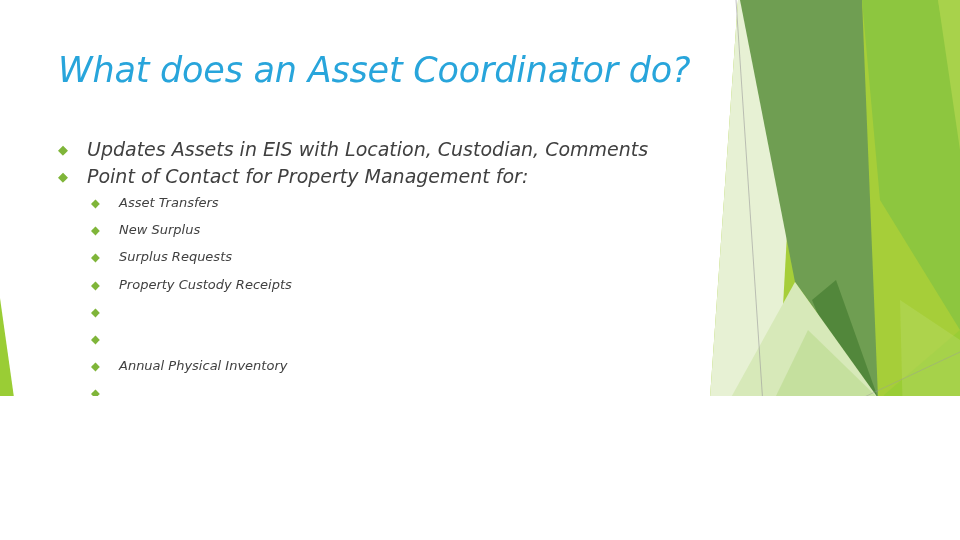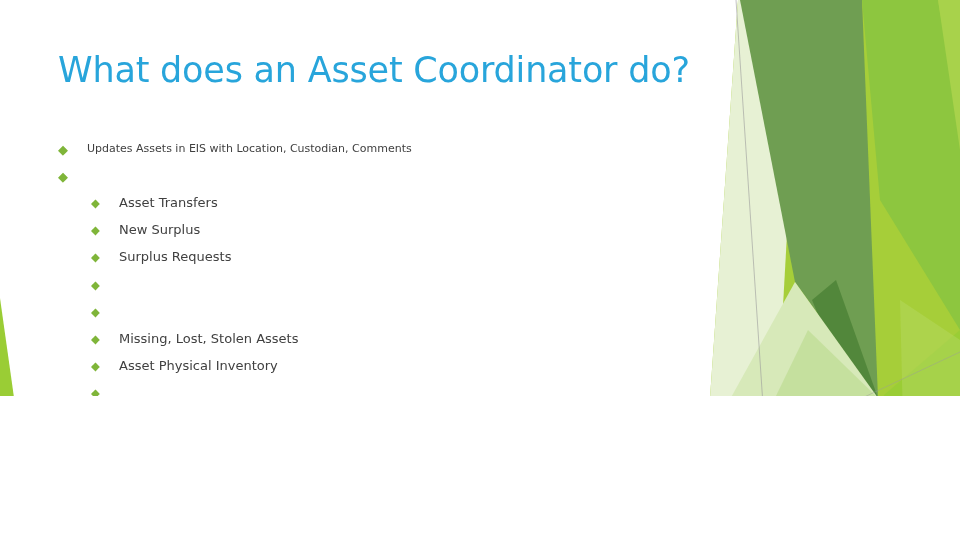--- a/index.html
+++ b/index.html
@@ -10,20 +10,21 @@
   }
   body {
     font-family: "DejaVu Sans", sans-serif;
   }
   #slide {
     position: relative;
     width: 960px;
     height: 396px;
     background: #ffffff;
     overflow: hidden;
+    font-style: italic;
   }
   
   #bg-art {
     position: absolute;
     inset: 0;
     width: 960px;
     height: 540px;
     pointer-events: none;
   }
   
@@ -78,21 +79,21 @@
     padding-top: 6px;
   }
   .btext {
     flex: 0 1 auto;
     color: #404040;
     font-family: "DejaVu Sans", sans-serif;
     font-weight: 400;
     white-space: nowrap;
   }
   .lvl1 .btext {
-    font-size: 11px;
+    font-size: 19px;
     line-height: 22px;
   }
   .lvl2 .btext {
     font-size: 13px;
     line-height: 22px;
   }
 </style>
 </head>
 <body>
 
@@ -137,53 +138,54 @@
 
   <div id="body-list">
 
     <div class="bullet-row lvl1">
       <span class="marker">◆</span>
       <span class="btext">Updates Assets in EIS with Location, Custodian, Comments</span>
     </div>
 
     <div class="bullet-row lvl1">
       <span class="marker">◆</span>
+      <span class="btext">Point of Contact for Property Management for:</span>
     </div>
 
     <div class="bullet-row lvl2">
       <span class="marker">◆</span>
       <span class="btext">Asset Transfers</span>
     </div>
 
     <div class="bullet-row lvl2">
       <span class="marker">◆</span>
       <span class="btext">New Surplus</span>
     </div>
 
     <div class="bullet-row lvl2">
       <span class="marker">◆</span>
       <span class="btext">Surplus Requests</span>
     </div>
 
     <div class="bullet-row lvl2">
       <span class="marker">◆</span>
+      <span class="btext">Property Custody Receipts</span>
     </div>
 
     <div class="bullet-row lvl2">
       <span class="marker">◆</span>
     </div>
 
     <div class="bullet-row lvl2">
       <span class="marker">◆</span>
-      <span class="btext">Missing, Lost, Stolen Assets</span>
     </div>
 
     <div class="bullet-row lvl2">
       <span class="marker">◆</span>
-      <span class="btext">Asset Physical Inventory</span>
+      <span class="btext">Annual Physical Inventory</span>
     </div>
 
     <div class="bullet-row lvl2">
       <span class="marker">◆</span>
     </div>
 
   </div>
 
 </div>
 

